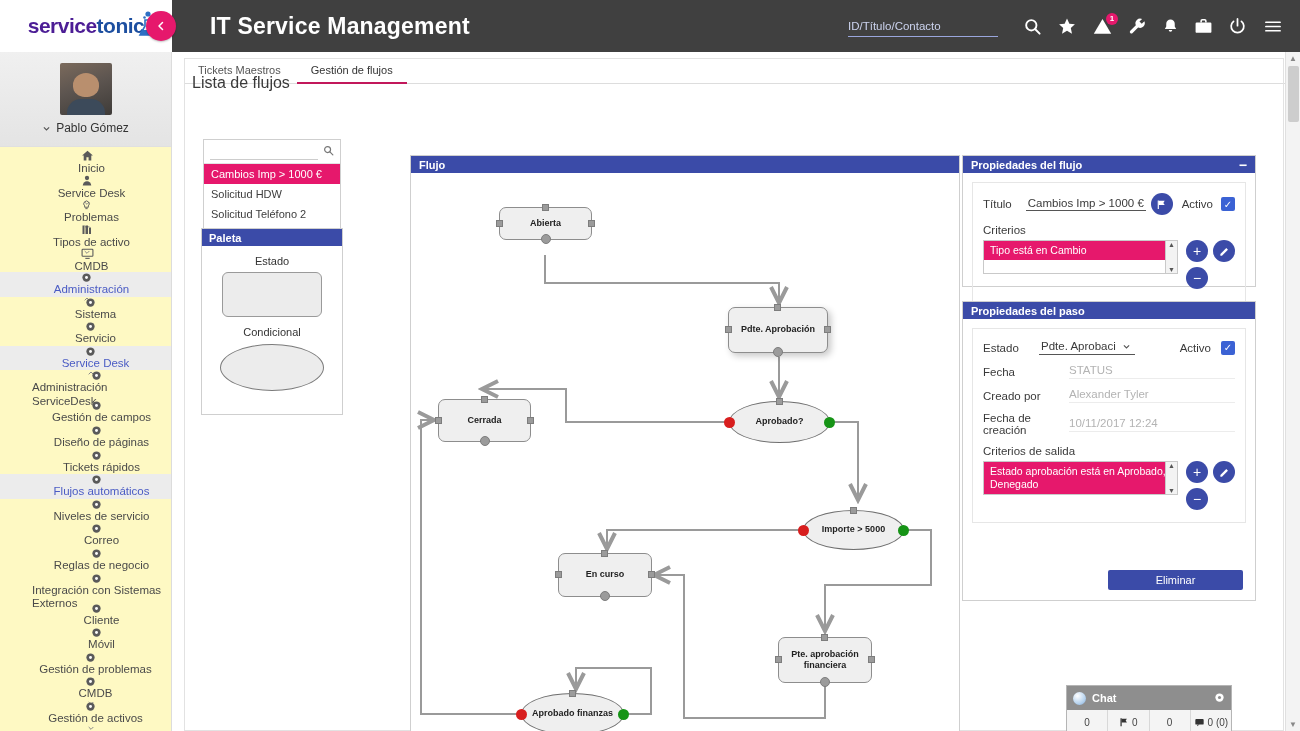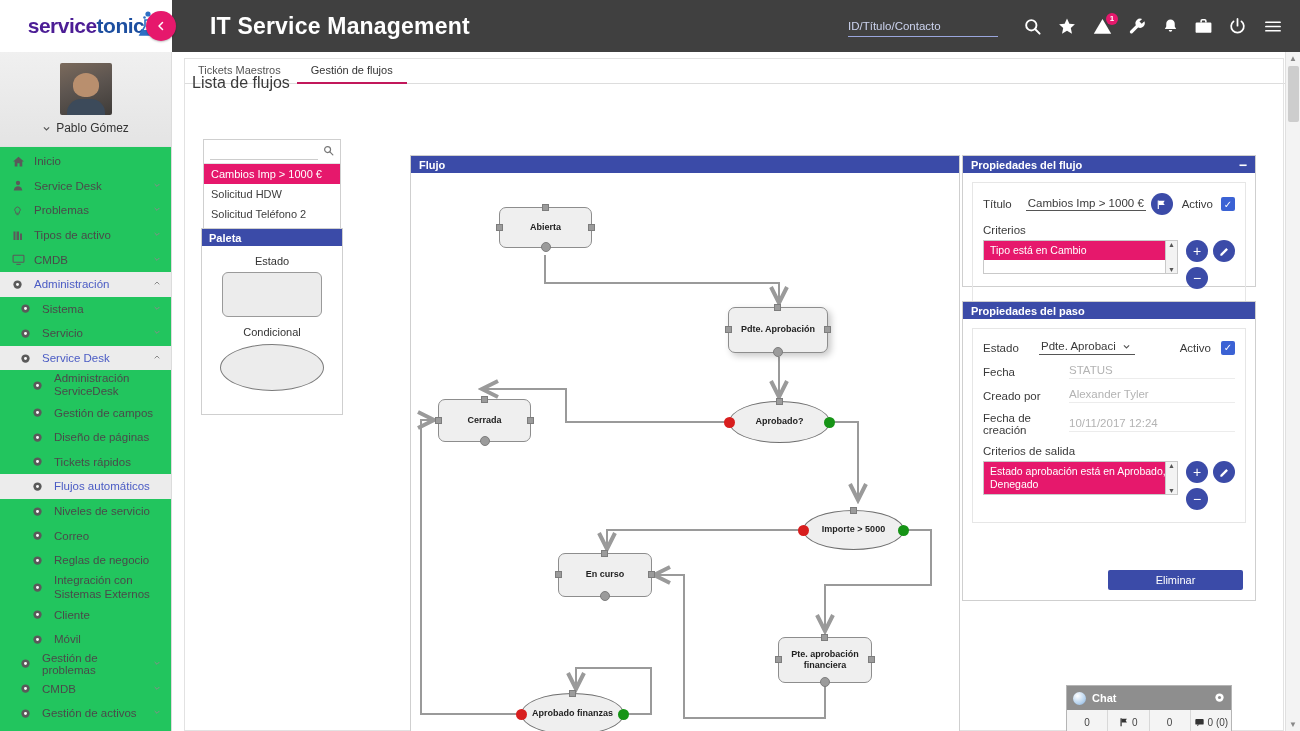--- a/index.html
+++ b/index.html
@@ -47,21 +47,21 @@
   .tic { position: relative; color: #fff; cursor: pointer; line-height: 0; }
   .badge {
     position: absolute; right: -5px; top: -4px; width: 12px; height: 12px;
     background: #e6186c; border-radius: 50%; color: #fff; font-size: 8px;
     display: flex; align-items: center; justify-content: center; font-weight: bold;
   }
 
   
   .sidebar {
     position: absolute; left: 0; top: 52px; width: 172px; bottom: 0;
-    background: #22c55e; border-right: 1px solid #dcdcdc; overflow: hidden;
+    background: #fef9c3; border-right: 1px solid #dcdcdc; overflow: hidden;
   }
   .profile {
     height: 95px; background: linear-gradient(180deg,#f0f0f0,#e4e4e4);
     display: flex; flex-direction: column; align-items: center; justify-content: center;
     border-bottom: 1px solid #e0e0e0; position: relative;
   }
   .avatar {
     width: 52px; height: 52px; border-radius: 2px; overflow: hidden;
     background: linear-gradient(160deg,#7b6a5c 0%,#5d5550 45%,#3e3b38 100%);
     position: relative;
@@ -73,21 +73,21 @@
   .avatar::before {
     content: ""; position: absolute; left: 7px; bottom: 0; width: 38px; height: 16px;
     border-radius: 14px 14px 0 0; background: #3c4a5a;
   }
   .profile-name {
     margin-top: 6px; font-size: 12px; color: #333; display: flex; align-items: center; gap: 5px;
   }
   .menu { padding-top: 2px; }
   .mi {
     display: flex; align-items: center; height: 24.6px; padding-left: 12px;
-    font-size: 11.5px; color: #4a4a4a; cursor: pointer; position: relative;
+    font-size: 11.5px; color: #4a4a4a; cursor: pointer; position: relative; flex-direction: column;
   }
   .mi .ic { width: 22px; display: flex; align-items: center; color: #5a5a5a; line-height: 0; }
   .mi .lbl { flex: 1; }
   .mi .chev { padding-right: 10px; color: #8a8a8a; font-size: 9px; }
   .mi.lvl2 { padding-left: 20px; }
   .mi.lvl3 { padding-left: 32px; }
   .mi.active { background: #ececec; }
   .mi.active .lbl, .mi.blue .lbl { color: #4a5bc4; }
   .mi.tall { height: 30px; }
   .mi.tall .lbl { line-height: 1.15; }
@@ -700,21 +700,21 @@
             <path d="M318,249 L155,249 L155,216 L73,216" marker-end="url(#ar)"></path>
             <path d="M419,249 L447,249 L447,325" marker-end="url(#ar)"></path>
             <path d="M392,357 L196,357 L196,374" marker-end="url(#ar)"></path>
             <path d="M493,357 L520,357 L520,412 L414,412 L414,456" marker-end="url(#ar)"></path>
             <path d="M414,512 L414,545 L273,545 L273,402 L245,402" marker-end="url(#ar)"></path>
             <path d="M213,541 L240,541 L240,495 L165,495 L165,514" marker-end="url(#ar)"></path>
             <path d="M110,541 L10,541 L10,247 L21,247" marker-end="url(#ar)"></path>
           </g>
         </svg>
         <div id="nodes">
-            <div class="node rect" style="left: 88px; top: 34px; width: 93px; height: 41px;">
+            <div class="node rect" style="left: 88px; top: 34px; width: 93px; height: 33px;">
               <span>Abierta</span>
               <span class="h top"></span>
               <span class="h left"></span>
               <span class="h right"></span>
               <span class="h bot-c"></span>
             </div>
             <div class="node rect shadow" style="left: 317px; top: 134px; width: 100px; height: 46px;">
               <span>Pdte. Aprobación</span>
               <span class="h top"></span>
               <span class="h left"></span>

